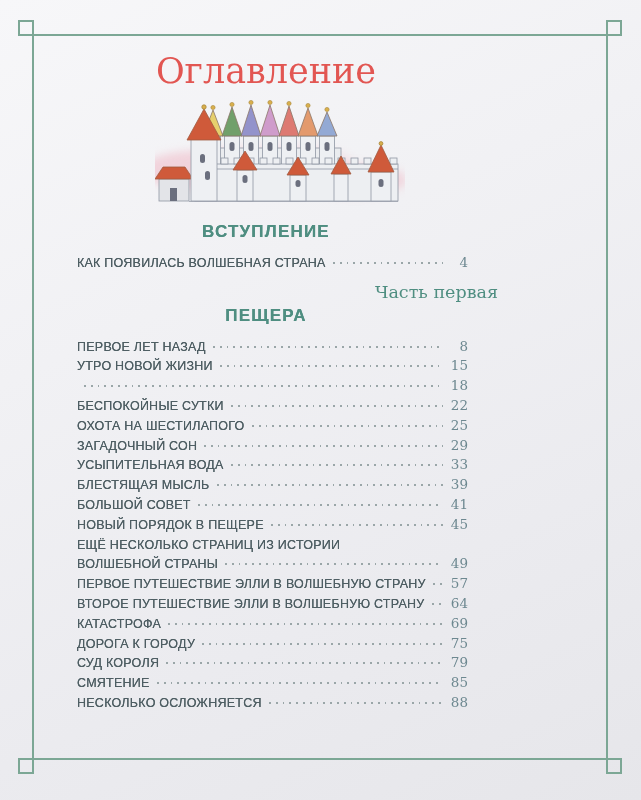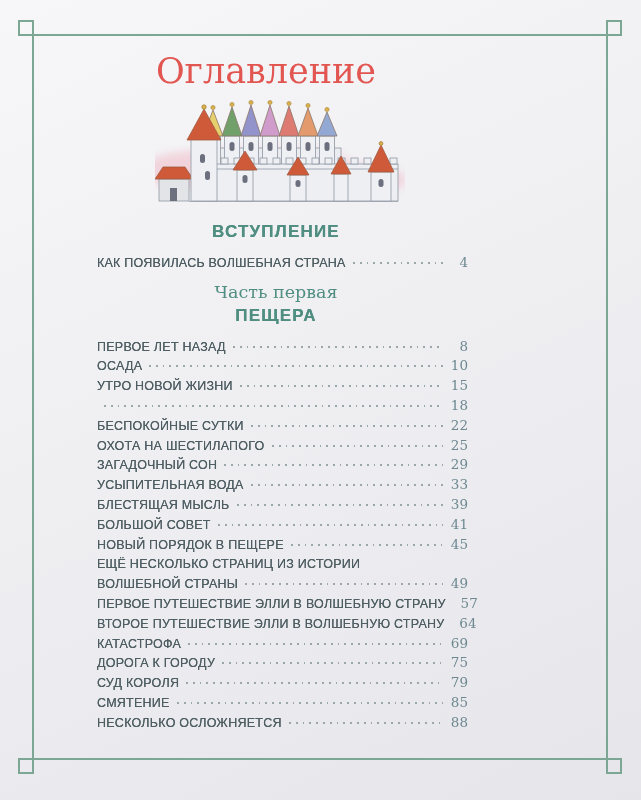--- a/index.html
+++ b/index.html
@@ -16,28 +16,28 @@
   .corner.tr{left:606px;top:20px;}
   .corner.bl{left:18px;top:758px;}
   .corner.br{left:606px;top:758px;}
   
   .content{position:absolute;left:34px;top:36px;width:464px;height:718px;}
   .page-title{margin-top:15px;text-align:center;
     font-family:"DejaVu Serif",serif;font-size:35px;line-height:40px;color:#e25652;}
   .castle-wrap{margin-top:5px;text-align:center;height:110px;}
   .castle-wrap svg{display:inline-block;margin-left:28px;}
   
-  .toc{margin-top:14px;padding-left:20px;}
+  .toc{margin-top:14px;}
   .section{margin-top:0;}
   .section + .section{margin-top:10px;}
   .section-headings{text-align:center;color:#4f8e81;}
   .section-heading{line-height:24px;}
   .section-heading.caps{font-size:17px;letter-spacing:1.2px;font-weight:bold;
     text-shadow:0 0 .4px #4f8e81;}
-  .section-heading.mixed{font-size:17.5px;font-family:"DejaVu Serif",serif;font-weight:normal;}
+  .section-heading.mixed{font-size:17.5px;font-family:"DejaVu Serif",serif;font-weight:normal;text-align:right;}
   .section-entries{margin:6px 30px 0 43px;}
   .toc-row{display:flex;align-items:flex-end;height:19.8px;white-space:nowrap;}
   .toc-label{font-size:12.5px;letter-spacing:.25px;color:#4e5e63;
     text-shadow:0 0 .3px #4e5e63;}
   .leader{flex:1;height:2px;align-self:flex-end;margin:0 3px 6px 7px;
     background:repeating-linear-gradient(to right,#9aa6a8 0 1.8px,transparent 1.8px 6.8px);}
   .toc-page{font-family:"DejaVu Serif",serif;font-size:13.5px;color:#6d8890;
     min-width:22px;text-align:right;}
 </style>
 </head>
@@ -189,25 +189,20 @@
 
   <div class="section-heading caps">ПЕЩЕРА</div>
 </div>
     <div class="section-entries">
   <div class="toc-row">
     <span class="toc-label">ПЕРВОЕ ЛЕТ НАЗАД</span>
     <span class="leader"></span>
     <span class="toc-page">8</span>
   </div>
 
-  <div class="toc-row">
-    <span class="toc-label">ОСАДА</span>
-    <span class="leader"></span>
-    <span class="toc-page">10</span>
-  </div>
 
   <div class="toc-row">
     <span class="toc-label">УТРО НОВОЙ ЖИЗНИ</span>
     <span class="leader"></span>
     <span class="toc-page">15</span>
   </div>
 
   <div class="toc-row">
     <span class="leader"></span>
     <span class="toc-page">18</span>

